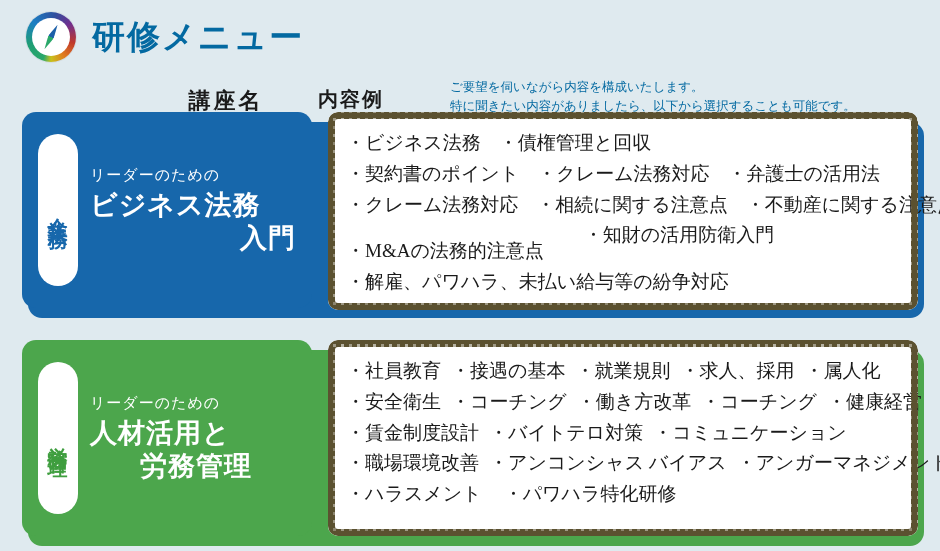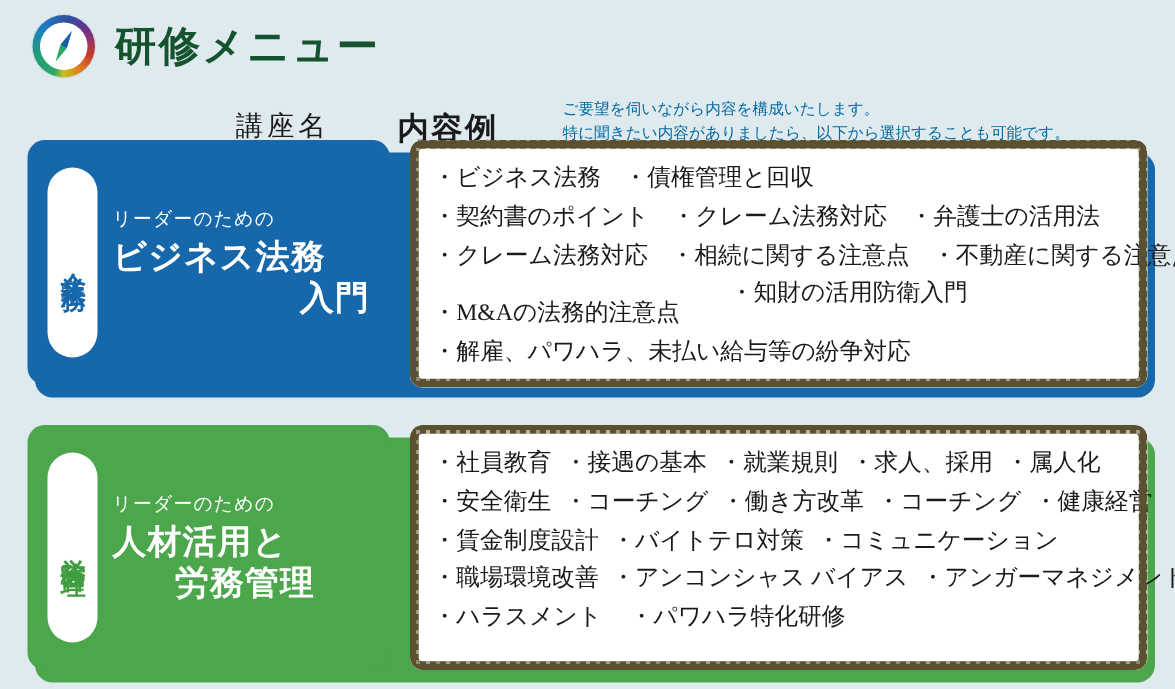--- a/index.html
+++ b/index.html
@@ -51,39 +51,39 @@
     height: 28px;
     transform: translate(-50%, -50%) rotate(28deg);
     background: linear-gradient(to bottom, #1b5fa8 0 50%, #2aa86a 50% 100%);
     clip-path: polygon(50% 0%, 100% 50%, 50% 100%, 0% 50%);
     z-index: 2;
   }
   .header-title {
     font-size: 33px;
     font-weight: bold;
     letter-spacing: 2px;
-    color: #14532d;
+    color: #0369a1;
   }
 
   
   .col-head-course {
     position: absolute;
     top: 86px;
     left: 136px;
     width: 180px;
     text-align: center;
     font-size: 22px;
-    font-weight: normal;
+    font-weight: bold;
     letter-spacing: 3px;
   }
   .col-head-content {
     position: absolute;
     top: 86px;
     left: 318px;
-    font-size: 25px;
+    font-size: 20px;
     font-weight: bold;
     letter-spacing: 2px;
   }
   .note {
     position: absolute;
     top: 78px;
     left: 450px;
     font-size: 12.5px;
     line-height: 1.55;
     color: #0369a1;

